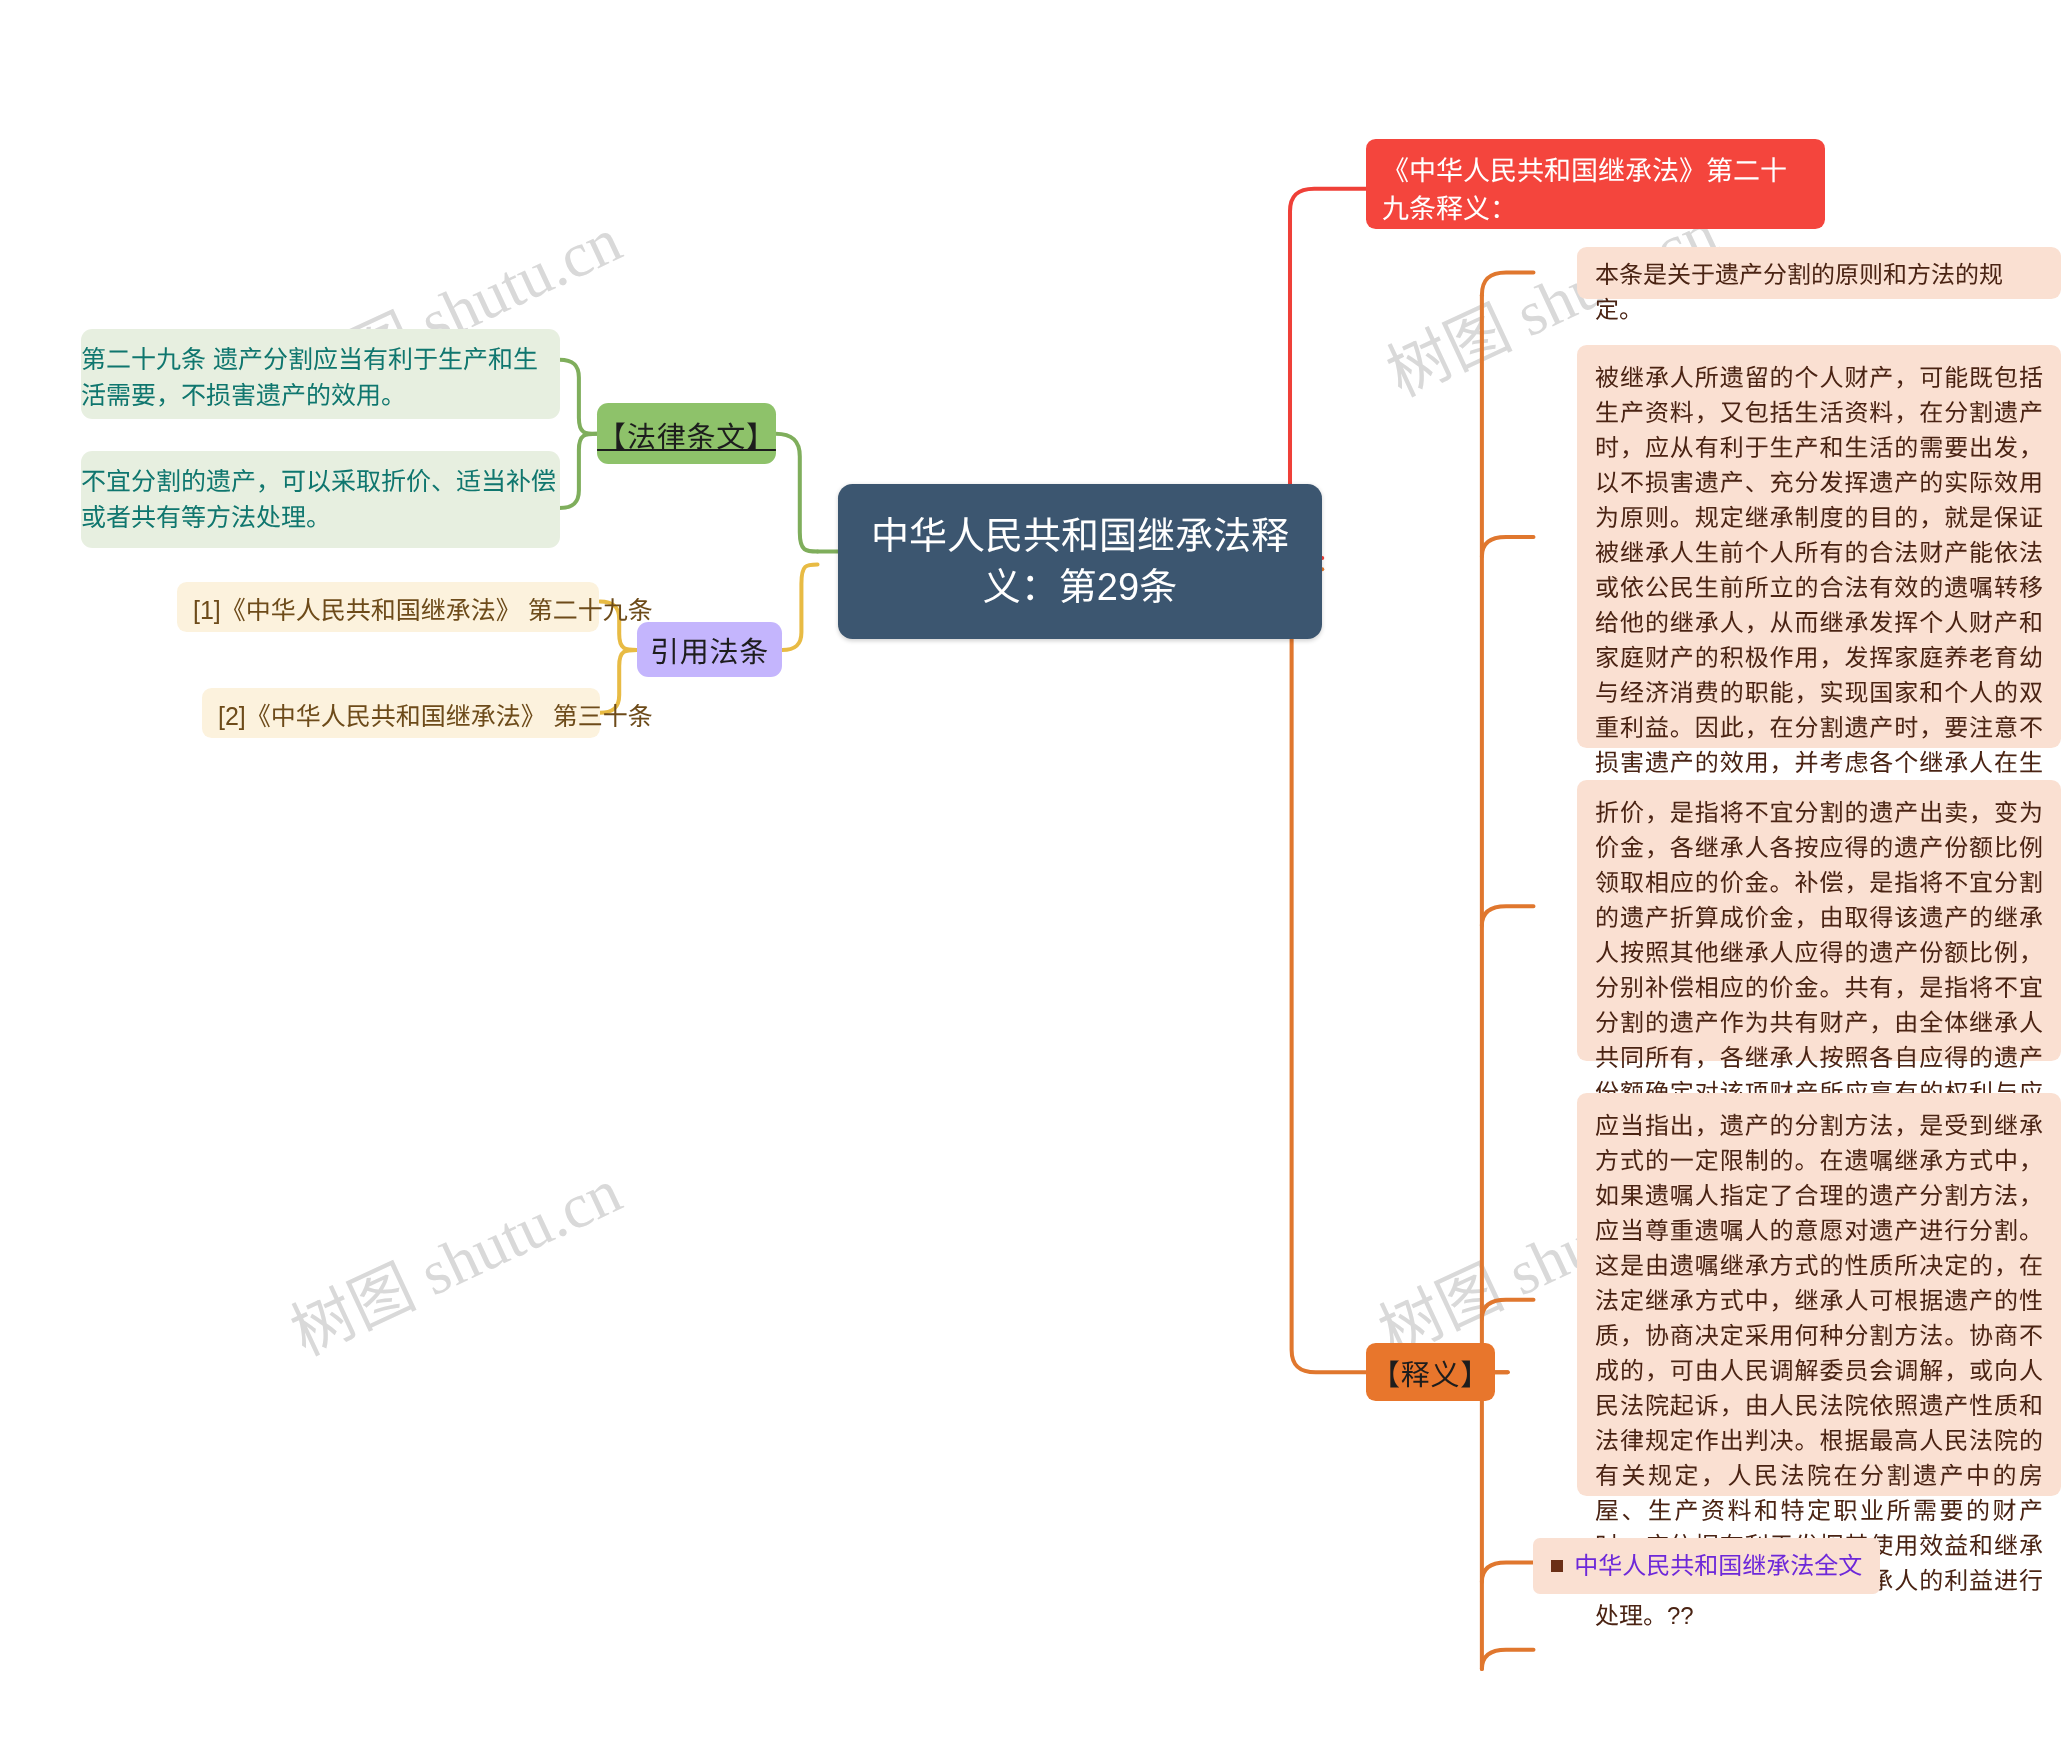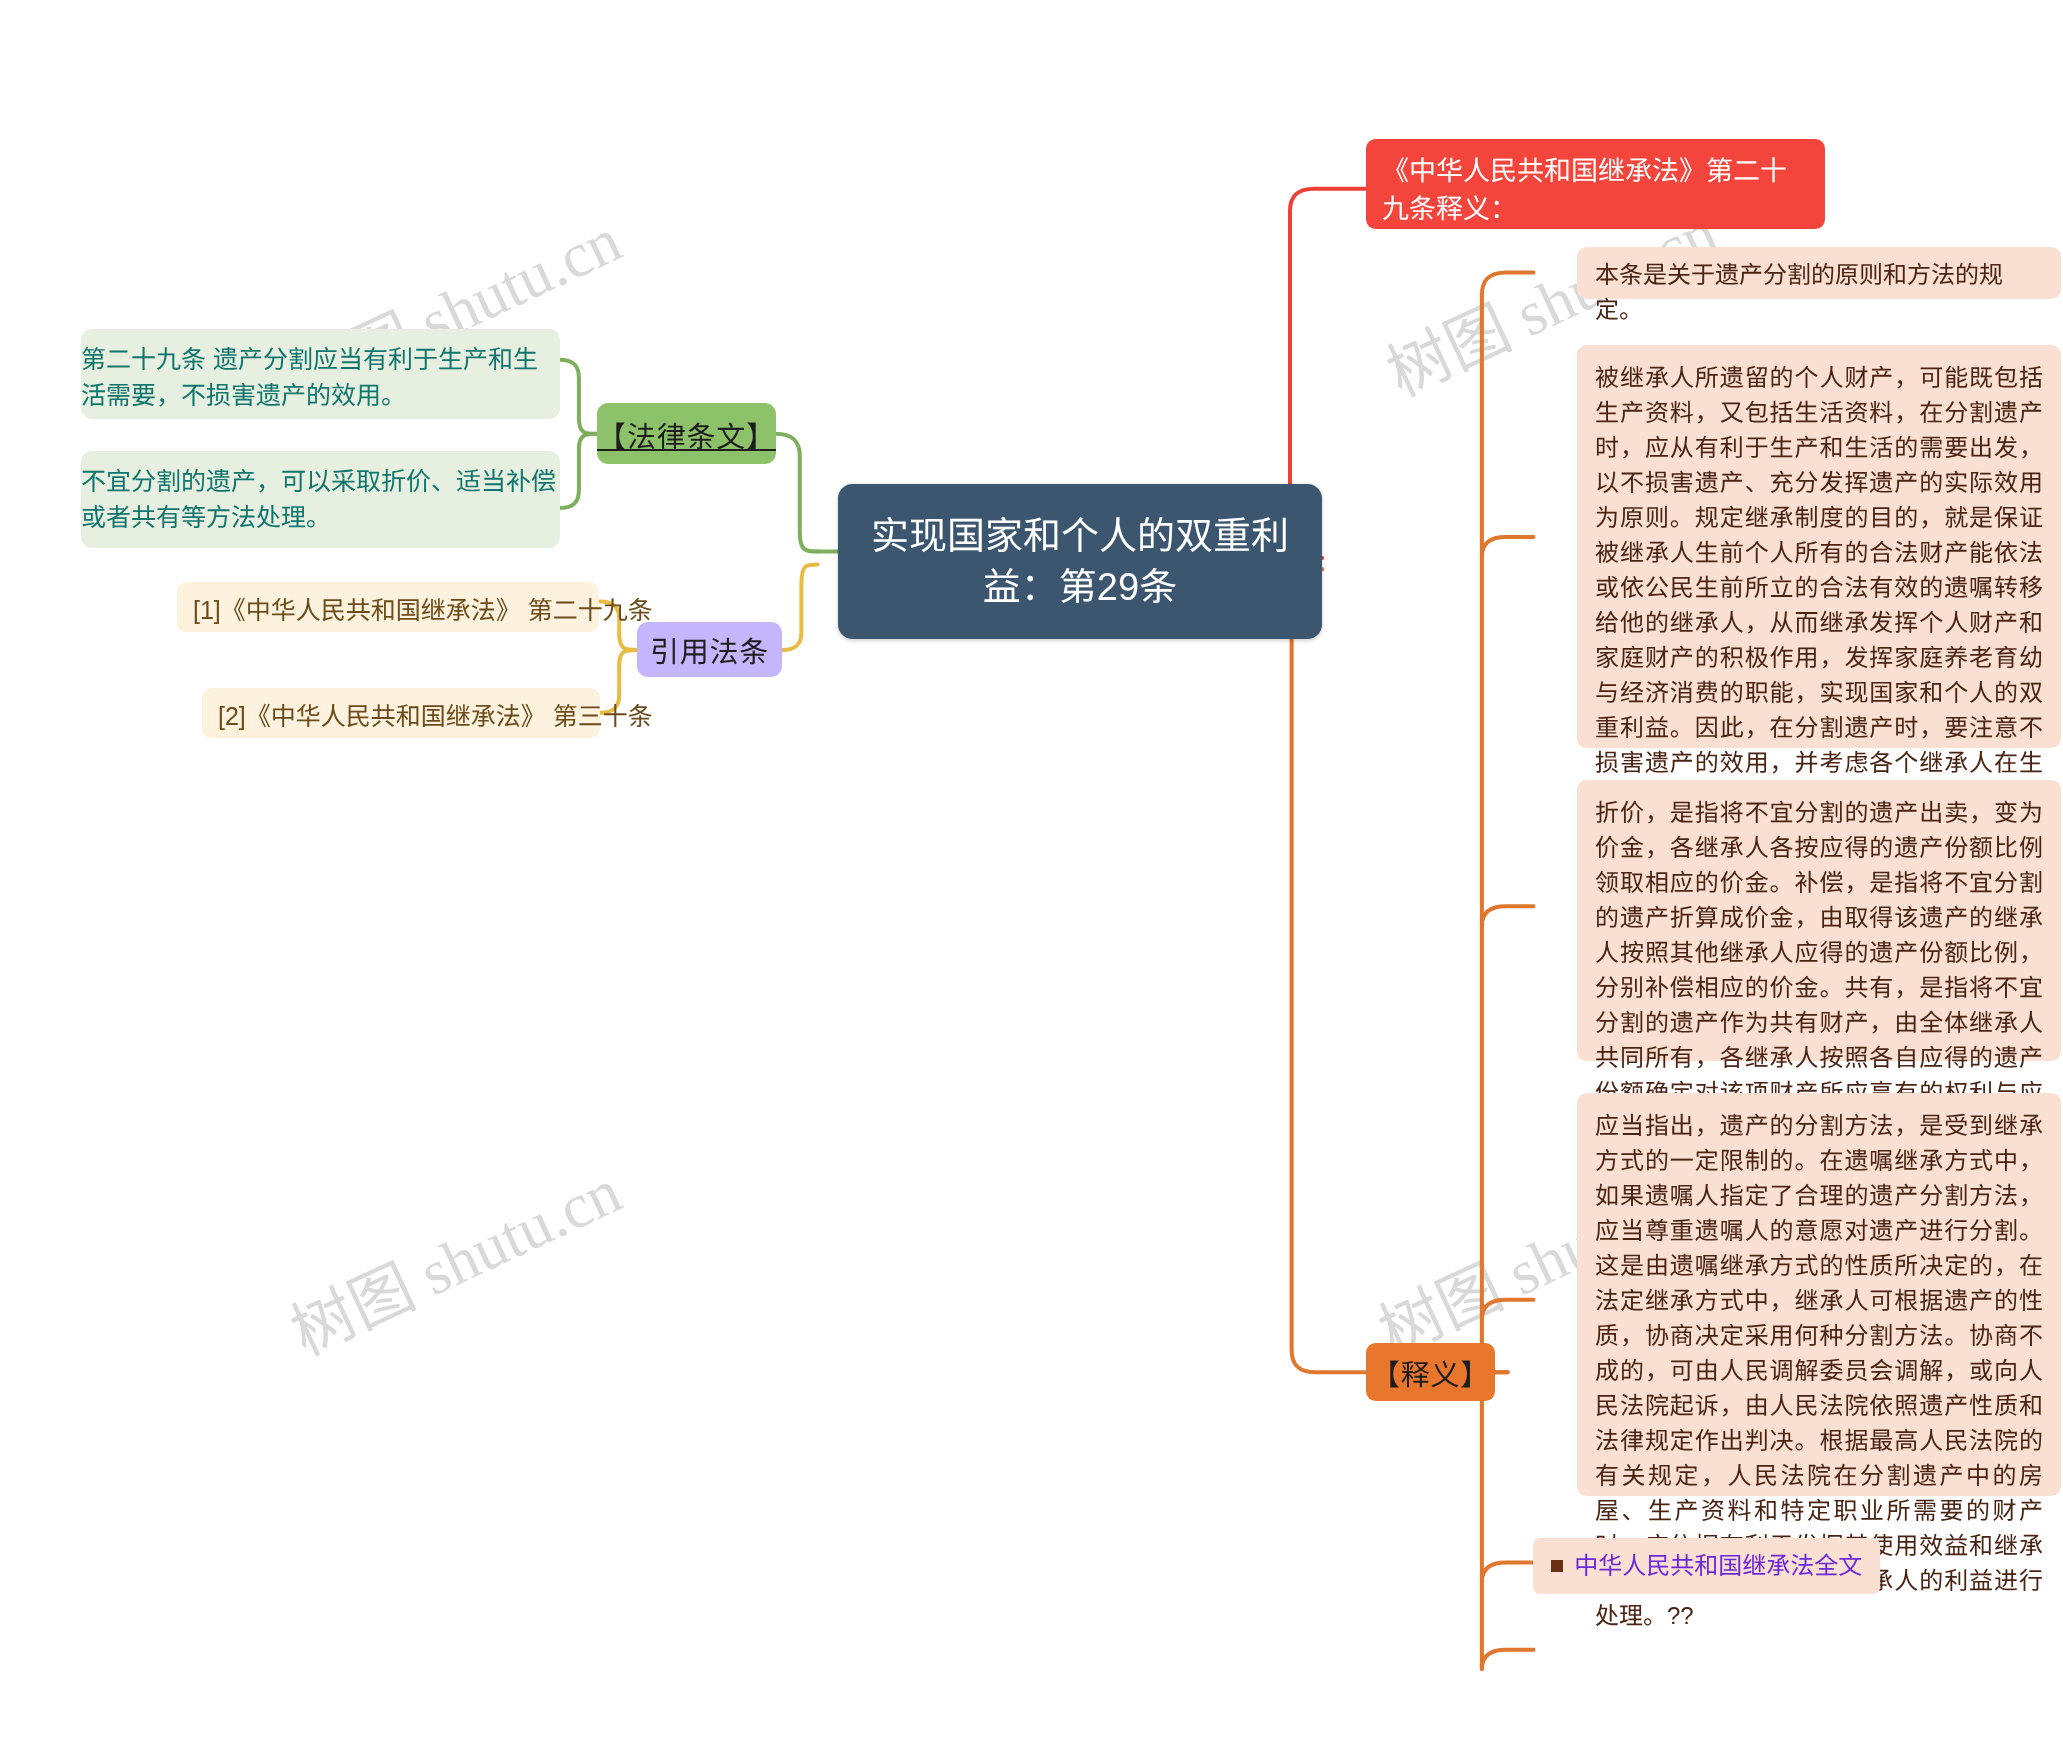--- a/index.html
+++ b/index.html
@@ -168,21 +168,21 @@
 
       <path d="M1838,1636 C1838,1620 1848,1612 1868,1612 L1902,1612" stroke="#e0772e"></path>
 
       <path d="M1838,1962 C1838,1946 1848,1938 1868,1938 L1902,1938" stroke="#e0772e"></path>
 
       <path d="M1838,2070 C1838,2054 1848,2046 1868,2046 L1902,2046" stroke="#e0772e"></path>
 
     </g>
   </svg>
 
-  <div class="node n-root" style="left:838px;top:484px;width:484px;height:155px;">实现国家和个人的双重利益：第29条</div>
+  <div class="node n-root" style="left:838px;top:484px;width:484px;height:155px;">中华人民共和国继承法释义：第29条</div>
 
   <div class="node n-green-label" style="left:597px;top:403px;width:179px;height:61px;text-decoration:underline;">【法律条文】</div>
 
   <div class="node n-green-leaf" style="left:81px;top:329px;width:479px;height:90px;">第二十九条 遗产分割应当有利于生产和生活需要，不损害遗产的效用。</div>
 
   <div class="node n-green-leaf" style="left:81px;top:451px;width:479px;height:97px;">不宜分割的遗产，可以采取折价、适当补偿或者共有等方法处理。</div>
 
   <div class="node n-yellow-label" style="left:637px;top:622px;width:145px;height:55px;">引用法条</div>
 
   <div class="node n-cream-leaf" style="left:177px;top:582px;width:422px;height:50px;">[1]《中华人民共和国继承法》 第二十九条</div>

